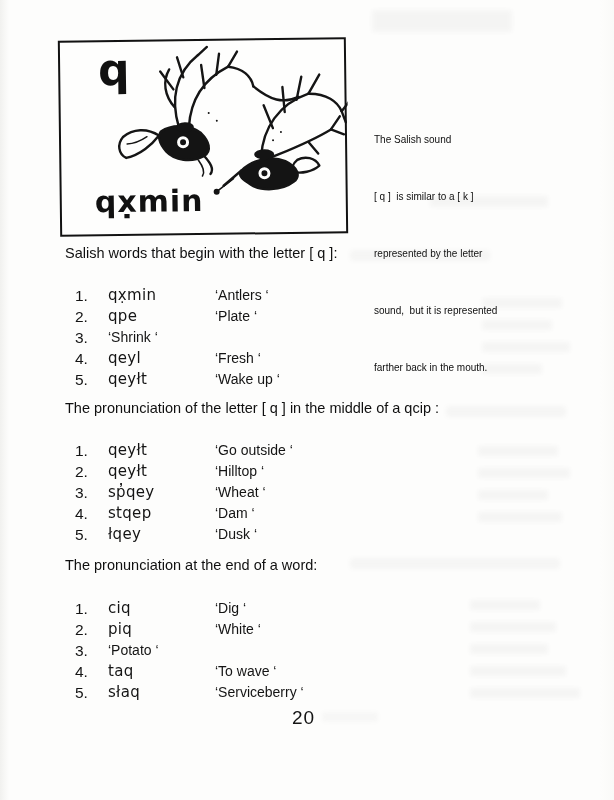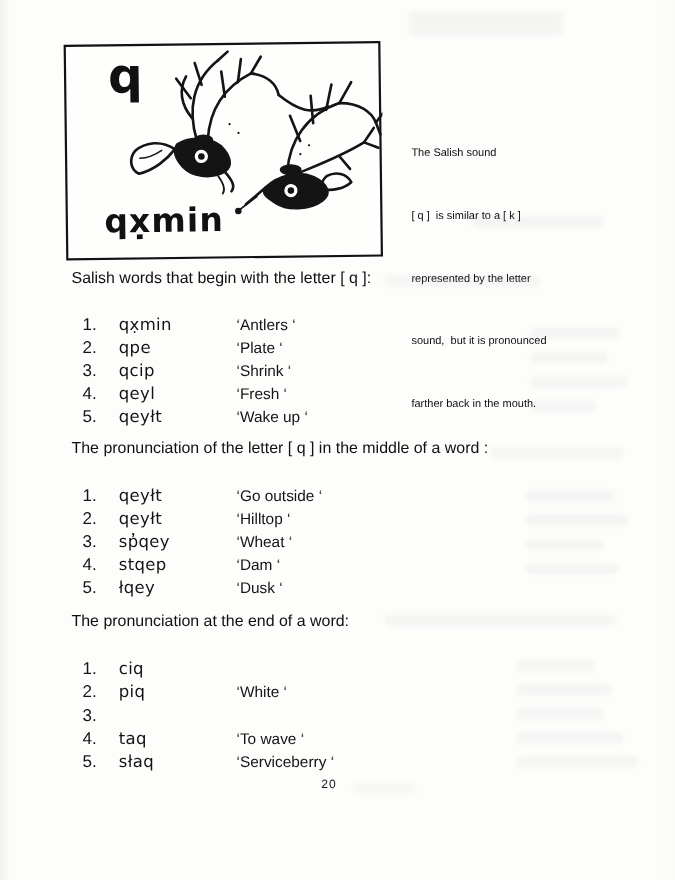--- a/index.html
+++ b/index.html
@@ -49,21 +49,21 @@
     display:grid;grid-template-columns:33px 107px auto;
     margin-left:10px;line-height:21px;white-space:nowrap;
   }
   .row .num{font-size:15.5px;}
   .row .word{
     font-family:"DejaVu Sans","Liberation Sans",sans-serif;
     font-size:15px;letter-spacing:.3px;
   }
   .row .gloss{font-size:14px;}
 
-  .pagenum{position:absolute;left:292px;top:707px;font-size:11px;letter-spacing:1px;}
+  .pagenum{position:absolute;left:292px;top:707px;font-size:19px;letter-spacing:1px;}
 
   
   .smudge{position:absolute;background:#777;opacity:.06;filter:blur(2px);border-radius:3px;}
   .sm1{left:372px;top:10px;width:140px;height:22px;}
   .sm2{left:430px;top:196px;width:118px;height:11px;}
   .sm3{left:350px;top:250px;width:140px;height:11px;opacity:.05;}
   .sm4{left:482px;top:298px;width:80px;height:10px;}
   .sm5{left:482px;top:320px;width:70px;height:10px;}
   .sm6{left:482px;top:342px;width:88px;height:10px;}
   .sm7{left:482px;top:364px;width:60px;height:10px;}
@@ -146,54 +146,53 @@
       </g>
     </svg>
 
     <div class="flash-word">qx̣min</div>
   </div>
 
   <div class="sidenote">
     <div>The Salish sound</div>
     <div>[ q ]  is similar to a [ k ]</div>
     <div>represented by the letter</div>
-    <div>sound,  but it is pronounced</div>
+    <div>sound,  but it is represented</div>
     <div>farther back in the mouth.</div>
   </div>
 
   <div class="heading h1">Salish words that begin with the letter [ q ]:</div>
   <div class="wordlist l1">
     <div class="row">
       <span class="num">1.</span>
       <span class="word">qx̣min</span>
       <span class="gloss">‘Antlers ‘</span>
     </div>
     <div class="row">
       <span class="num">2.</span>
       <span class="word">qpe</span>
       <span class="gloss">‘Plate ‘</span>
     </div>
     <div class="row">
       <span class="num">3.</span>
-      <span class="word">qcip</span>
       <span class="gloss">‘Shrink ‘</span>
     </div>
     <div class="row">
       <span class="num">4.</span>
       <span class="word">qeyl</span>
       <span class="gloss">‘Fresh ‘</span>
     </div>
     <div class="row">
       <span class="num">5.</span>
       <span class="word">qeyłt</span>
       <span class="gloss">‘Wake up ‘</span>
     </div>
   </div>
 
-  <div class="heading h2">The pronunciation of the letter [ q ] in the middle of a word :</div>
+  <div class="heading h2">The pronunciation of the letter [ q ] in the middle of a qcip :</div>
   <div class="wordlist l2">
     <div class="row">
       <span class="num">1.</span>
       <span class="word">qeyłt</span>
       <span class="gloss">‘Go outside ‘</span>
     </div>
     <div class="row">
       <span class="num">2.</span>
       <span class="word">qeyłt</span>
       <span class="gloss">‘Hilltop ‘</span>
@@ -213,28 +212,30 @@
       <span class="word">łqey</span>
       <span class="gloss">‘Dusk ‘</span>
     </div>
   </div>
 
   <div class="heading h3">The pronunciation at the end of a word:</div>
   <div class="wordlist l3">
     <div class="row">
       <span class="num">1.</span>
       <span class="word">ciq</span>
+      <span class="gloss">‘Dig ‘</span>
     </div>
     <div class="row">
       <span class="num">2.</span>
       <span class="word">piq</span>
       <span class="gloss">‘White ‘</span>
     </div>
     <div class="row">
       <span class="num">3.</span>
+      <span class="gloss">‘Potato ‘</span>
     </div>
     <div class="row">
       <span class="num">4.</span>
       <span class="word">taq</span>
       <span class="gloss">‘To wave ‘</span>
     </div>
     <div class="row">
       <span class="num">5.</span>
       <span class="word">słaq</span>
       <span class="gloss">‘Serviceberry ‘</span>

